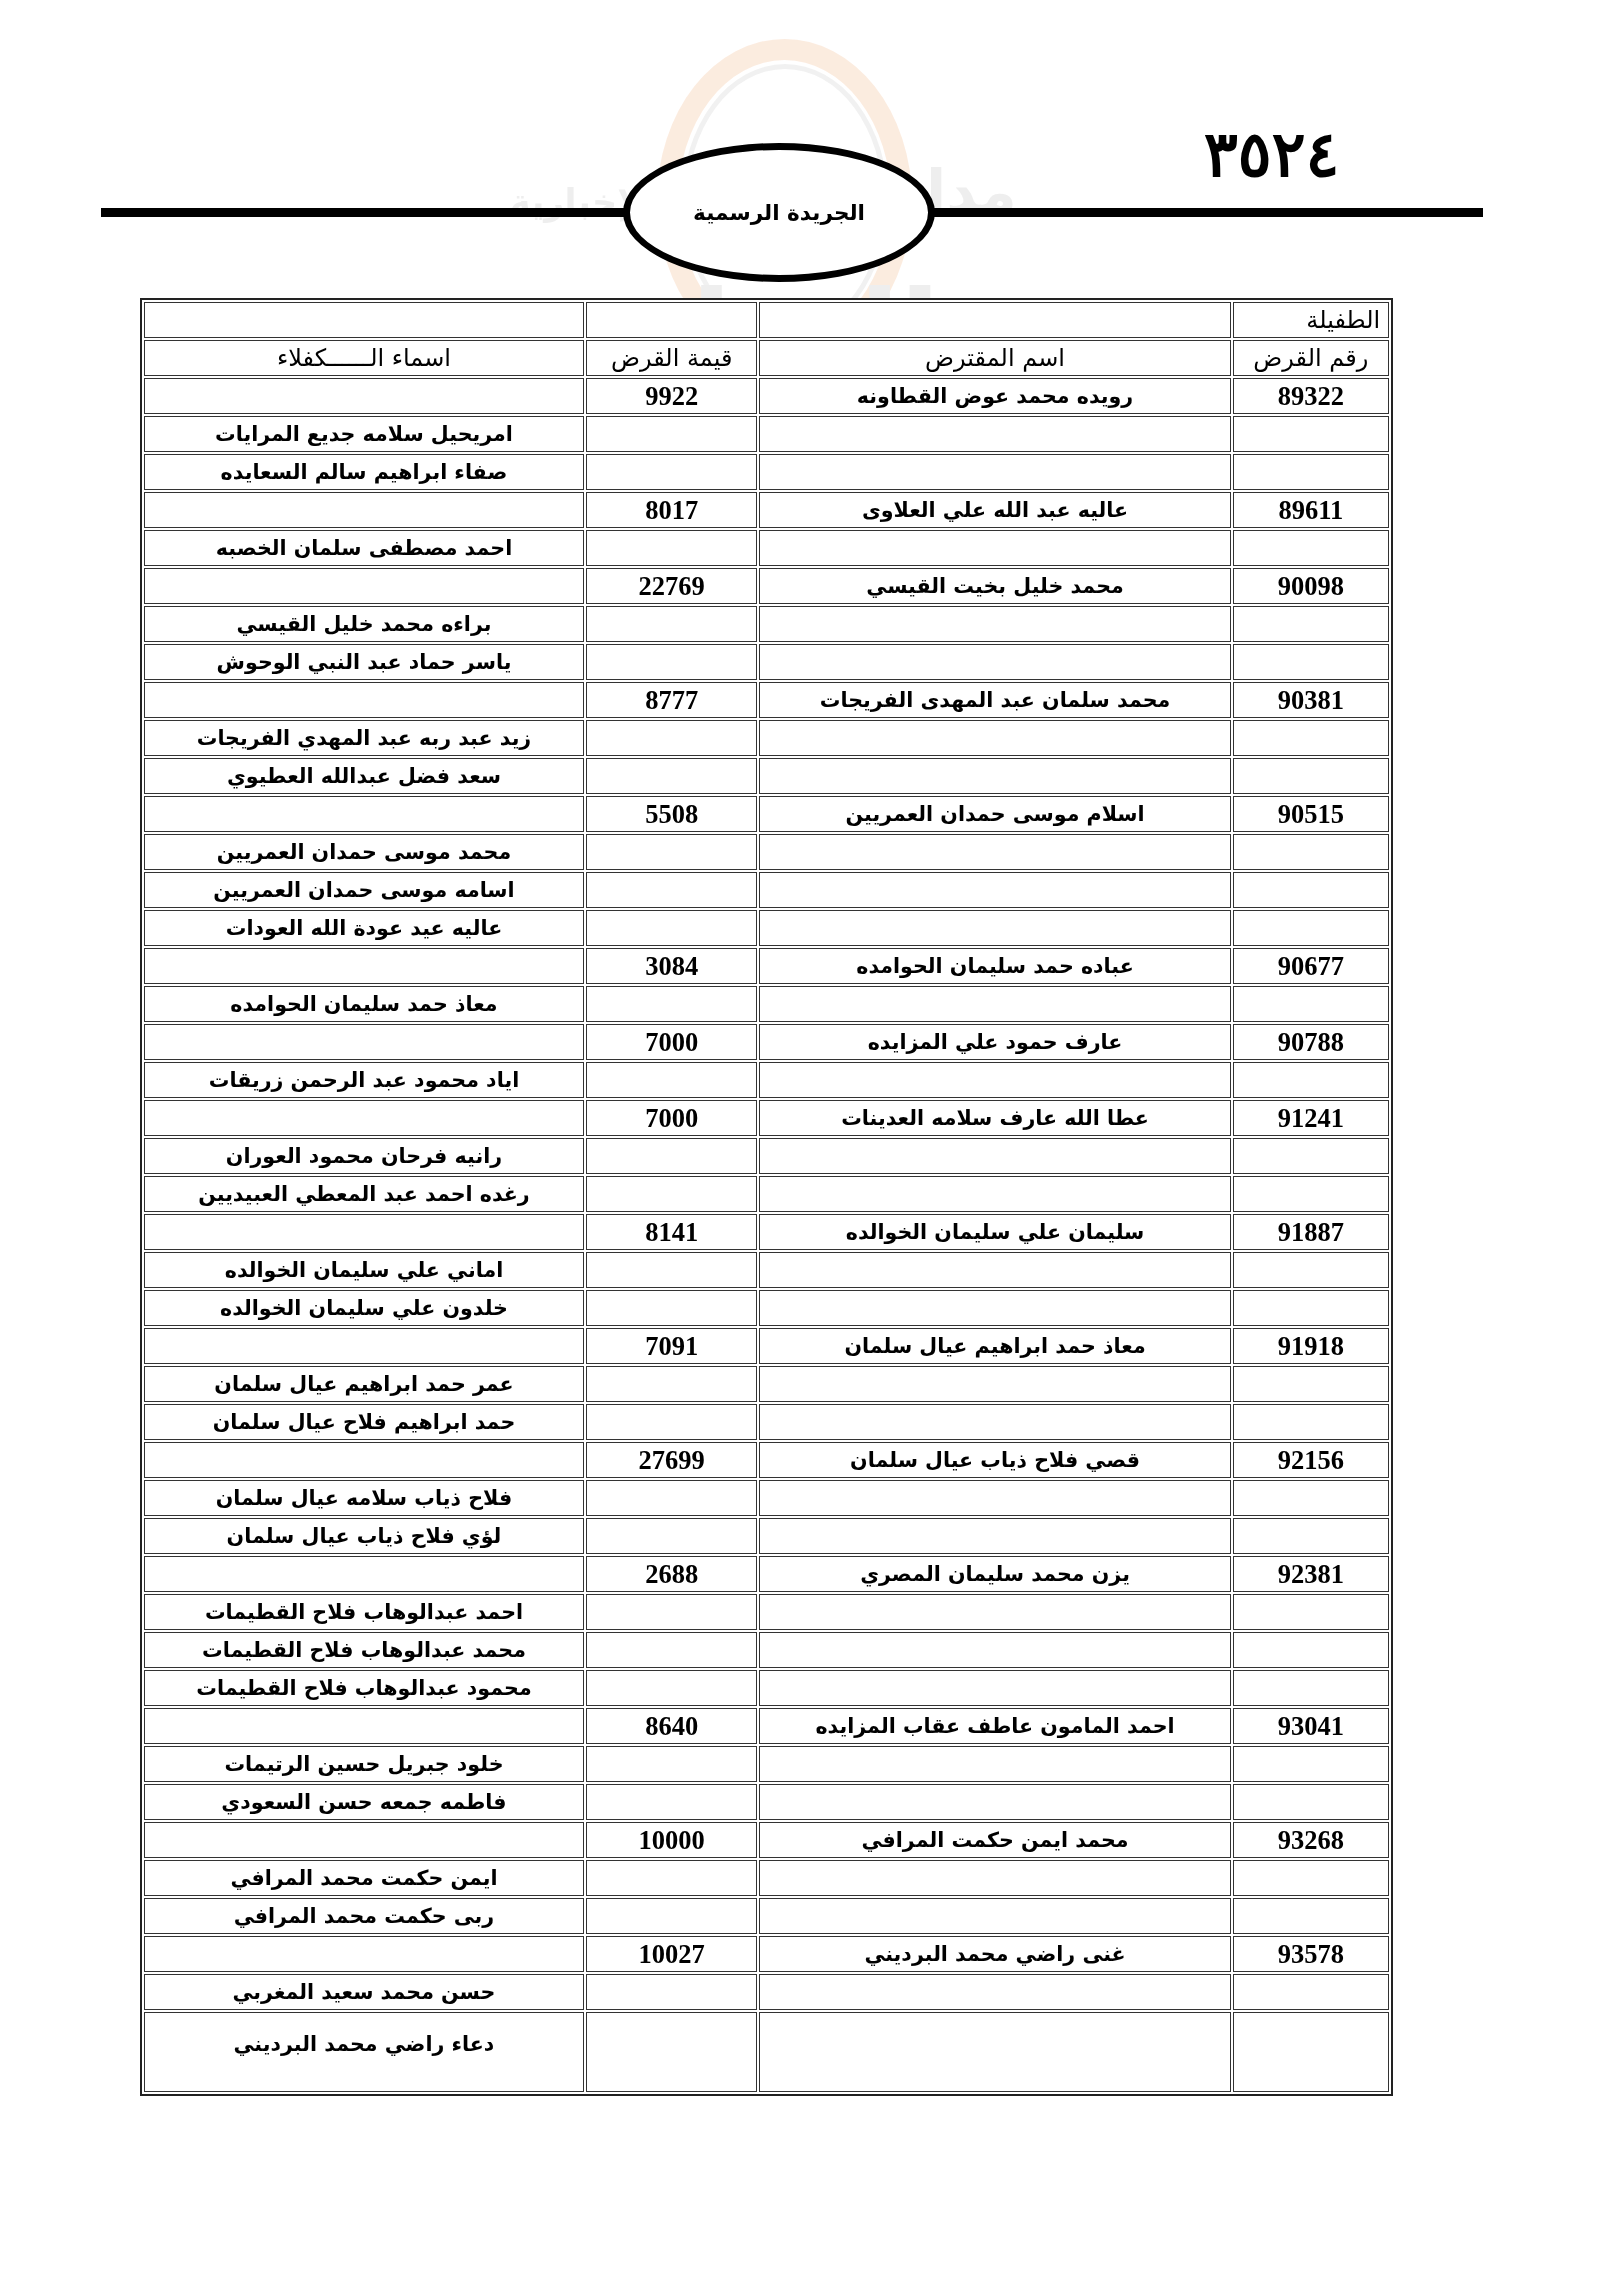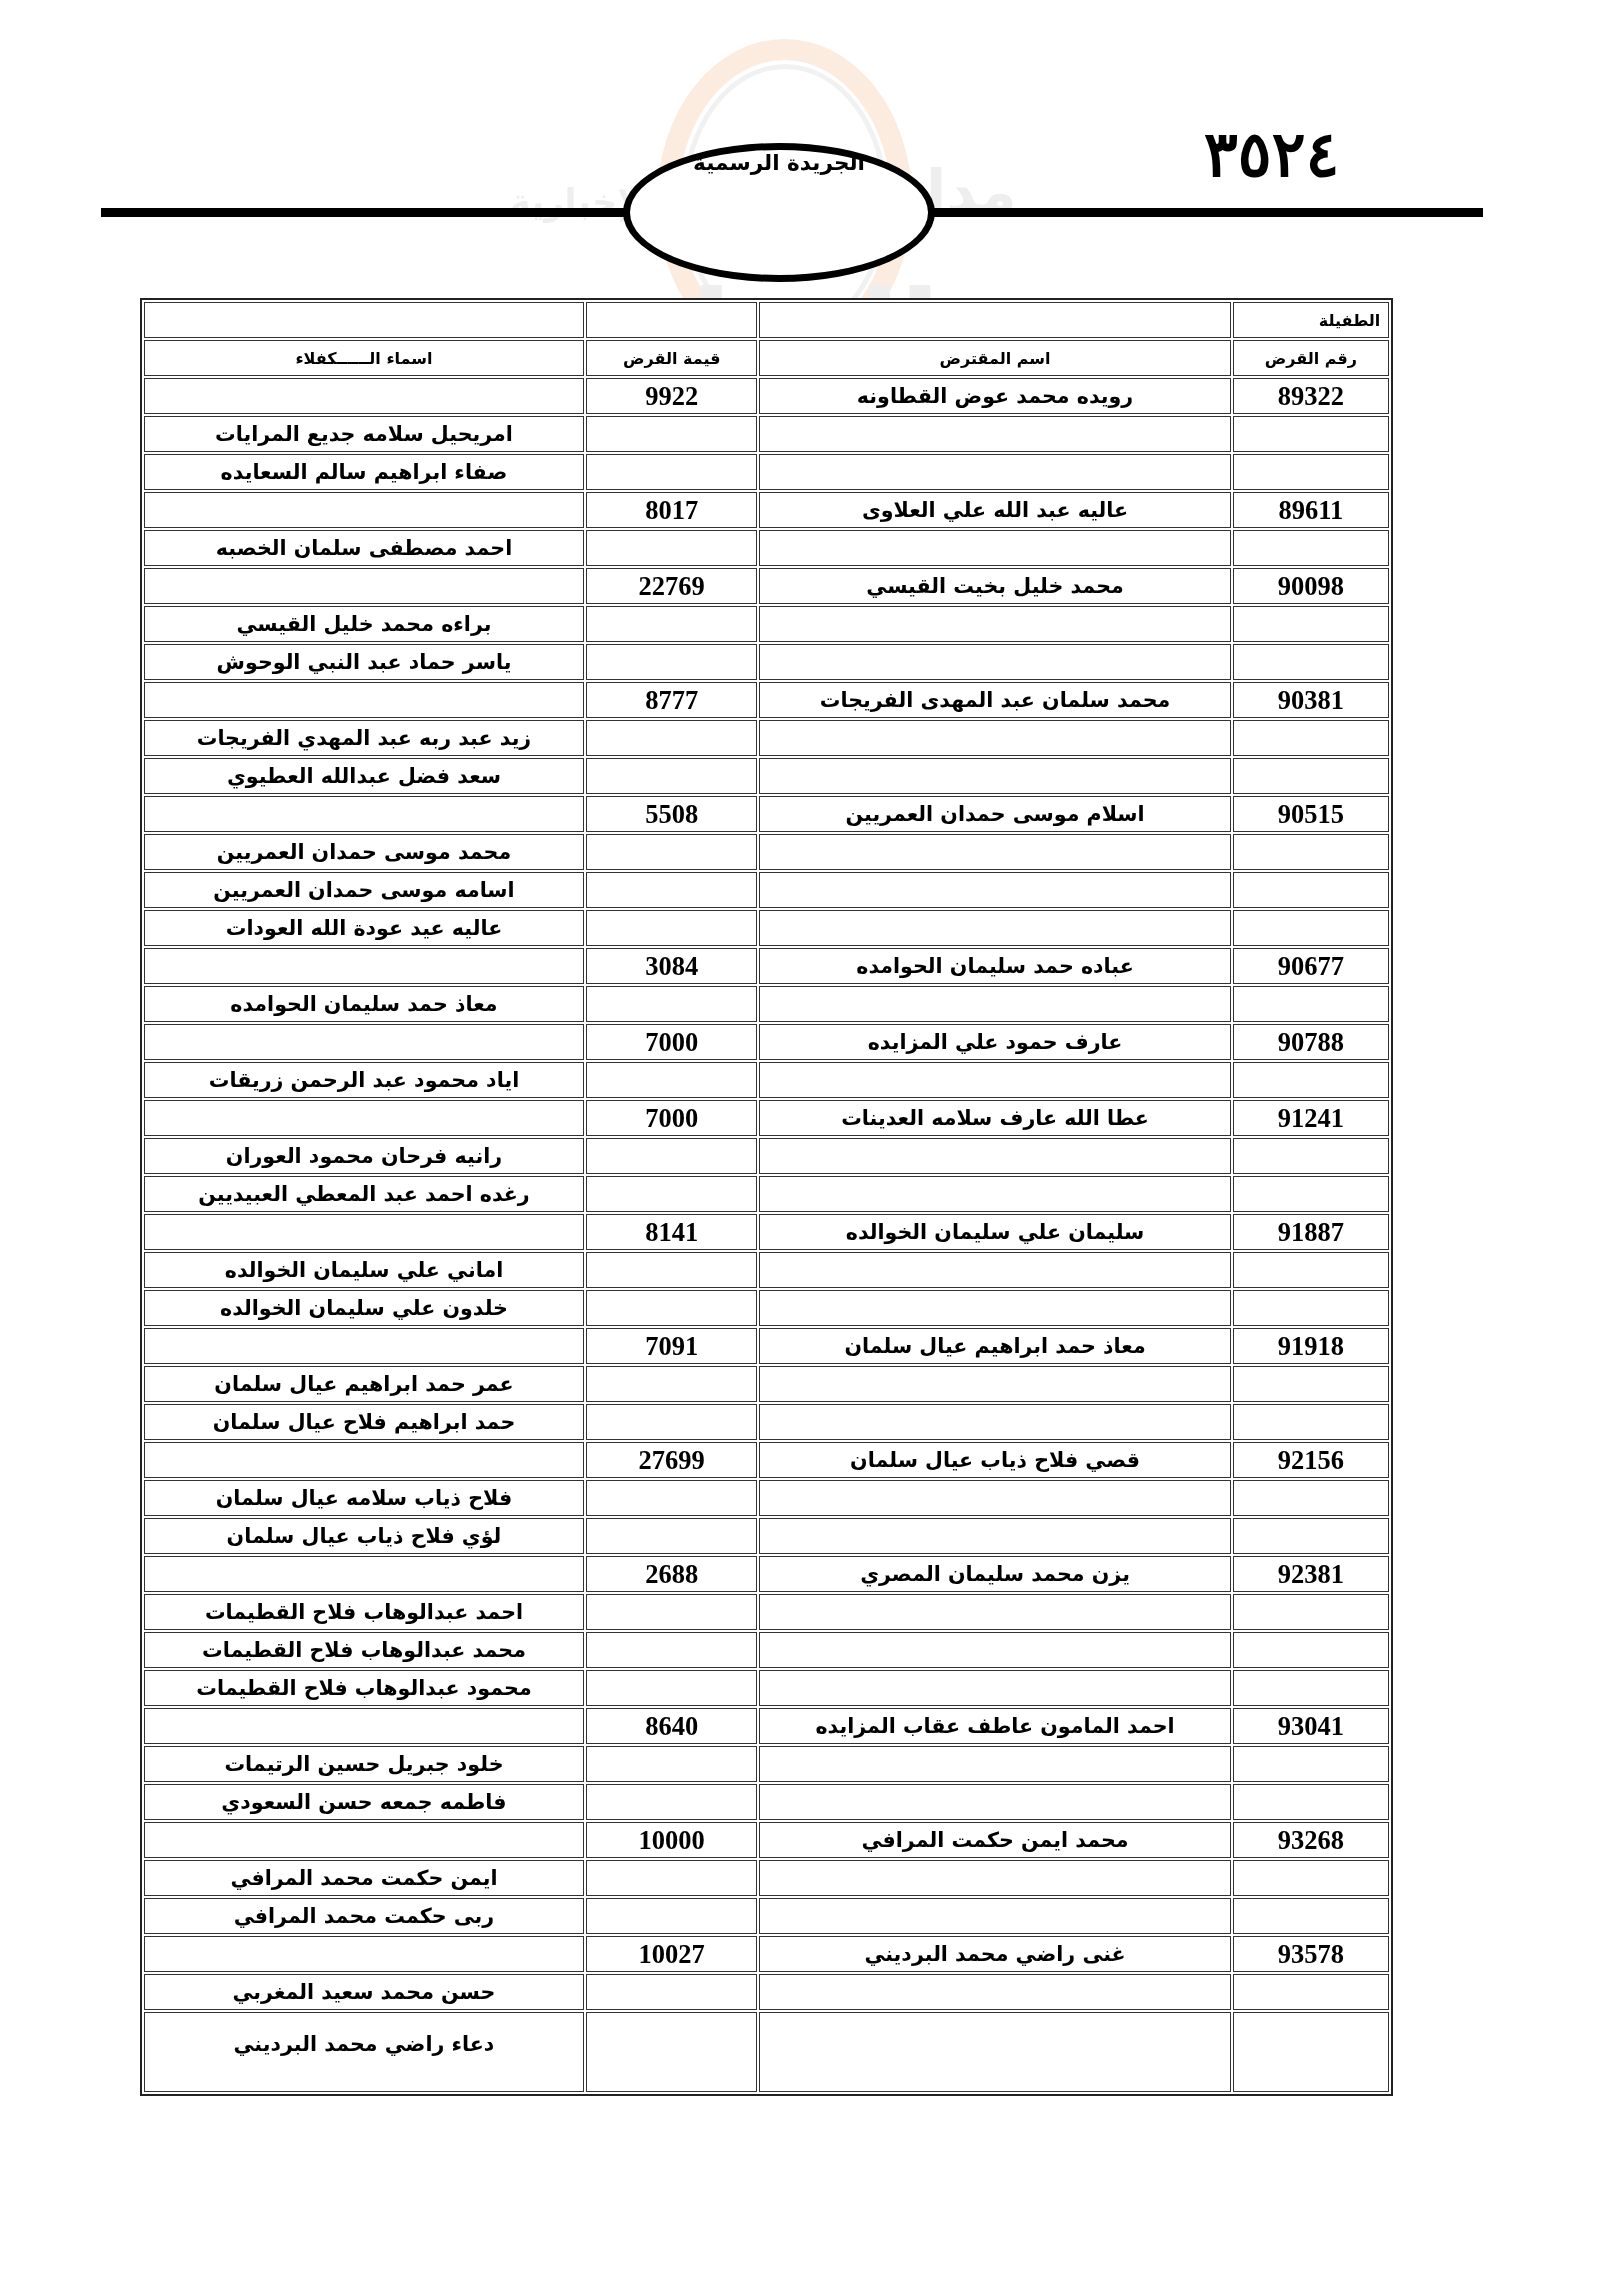--- a/index.html
+++ b/index.html
@@ -8,29 +8,29 @@
     .watermark { position:absolute; left:510px; width:549px; height:588px; pointer-events:none; opacity:0.35; }
     .wm-ring { position:absolute; left:147px; top:29px; width:255px; height:323px; border-radius:50%;
                border:21.6px solid #f6c9a6; box-sizing:border-box; }
     .wm-face { position:absolute; left:172px; top:54px; width:206px; height:274px; border-radius:50%;
                border:5.9px solid #d8d8d8; box-sizing:border-box; }
     .wm-text { position:absolute; font-weight:bold; color:#d0d0d0; font-family:"DejaVu Sans", sans-serif; }
     .page-num { position:absolute; left:1204px; top:118px; font-size:63px; font-weight:bold;
                 font-family:Liberation Serif, serif; letter-spacing:2px; }
     .rule { position:absolute; left:101px; top:208px; width:1382px; height:8.8px; background:#000; }
     .oval { position:absolute; left:623px; top:143px; width:312px; height:139px; border:7.8px solid #000;
-            border-radius:50%; background:#fff; box-sizing:border-box; display:flex; 
+            border-radius:50%; background:#fff; box-sizing:border-box; display:flex; align-items:center;
             justify-content:center; }
     .oval span { font-size:21.6px; font-weight:bold; direction:rtl; }
     table.ledger { position:absolute; left:140px; top:298px; width:1253px; border-collapse:separate;
                    border-spacing:2px; border:2px solid #222; direction:rtl; table-layout:fixed; background:#fff; }
     table.ledger td { border:1.5px solid #333; height:34px; padding:0 7.8px; font-weight:bold;
                       font-size:20.6px; text-align:center; vertical-align:middle; overflow:hidden; white-space:nowrap; }
     table.ledger td.num { font-family:"Liberation Serif", serif; font-size:26.5px; }
-    table.ledger tr.hdr td { font-weight:bold; font-size:16px; }
+    table.ledger tr.hdr td { font-weight:normal; font-size:24px; }
     table.ledger tr.hdr td.first { text-align:right; }
     table.ledger tr.last td { height:59px; vertical-align:top; padding-top:19px; }
     col.c-no { width:155px; } col.c-borrower { width:467px; } col.c-amount { width:170px; } col.c-guar { width:436px; }
   </style>
 </head>
 <body>
 
 <div class="watermark" style="top:9.8px;">
   <div class="wm-ring"></div>
   <div class="wm-face"></div>

